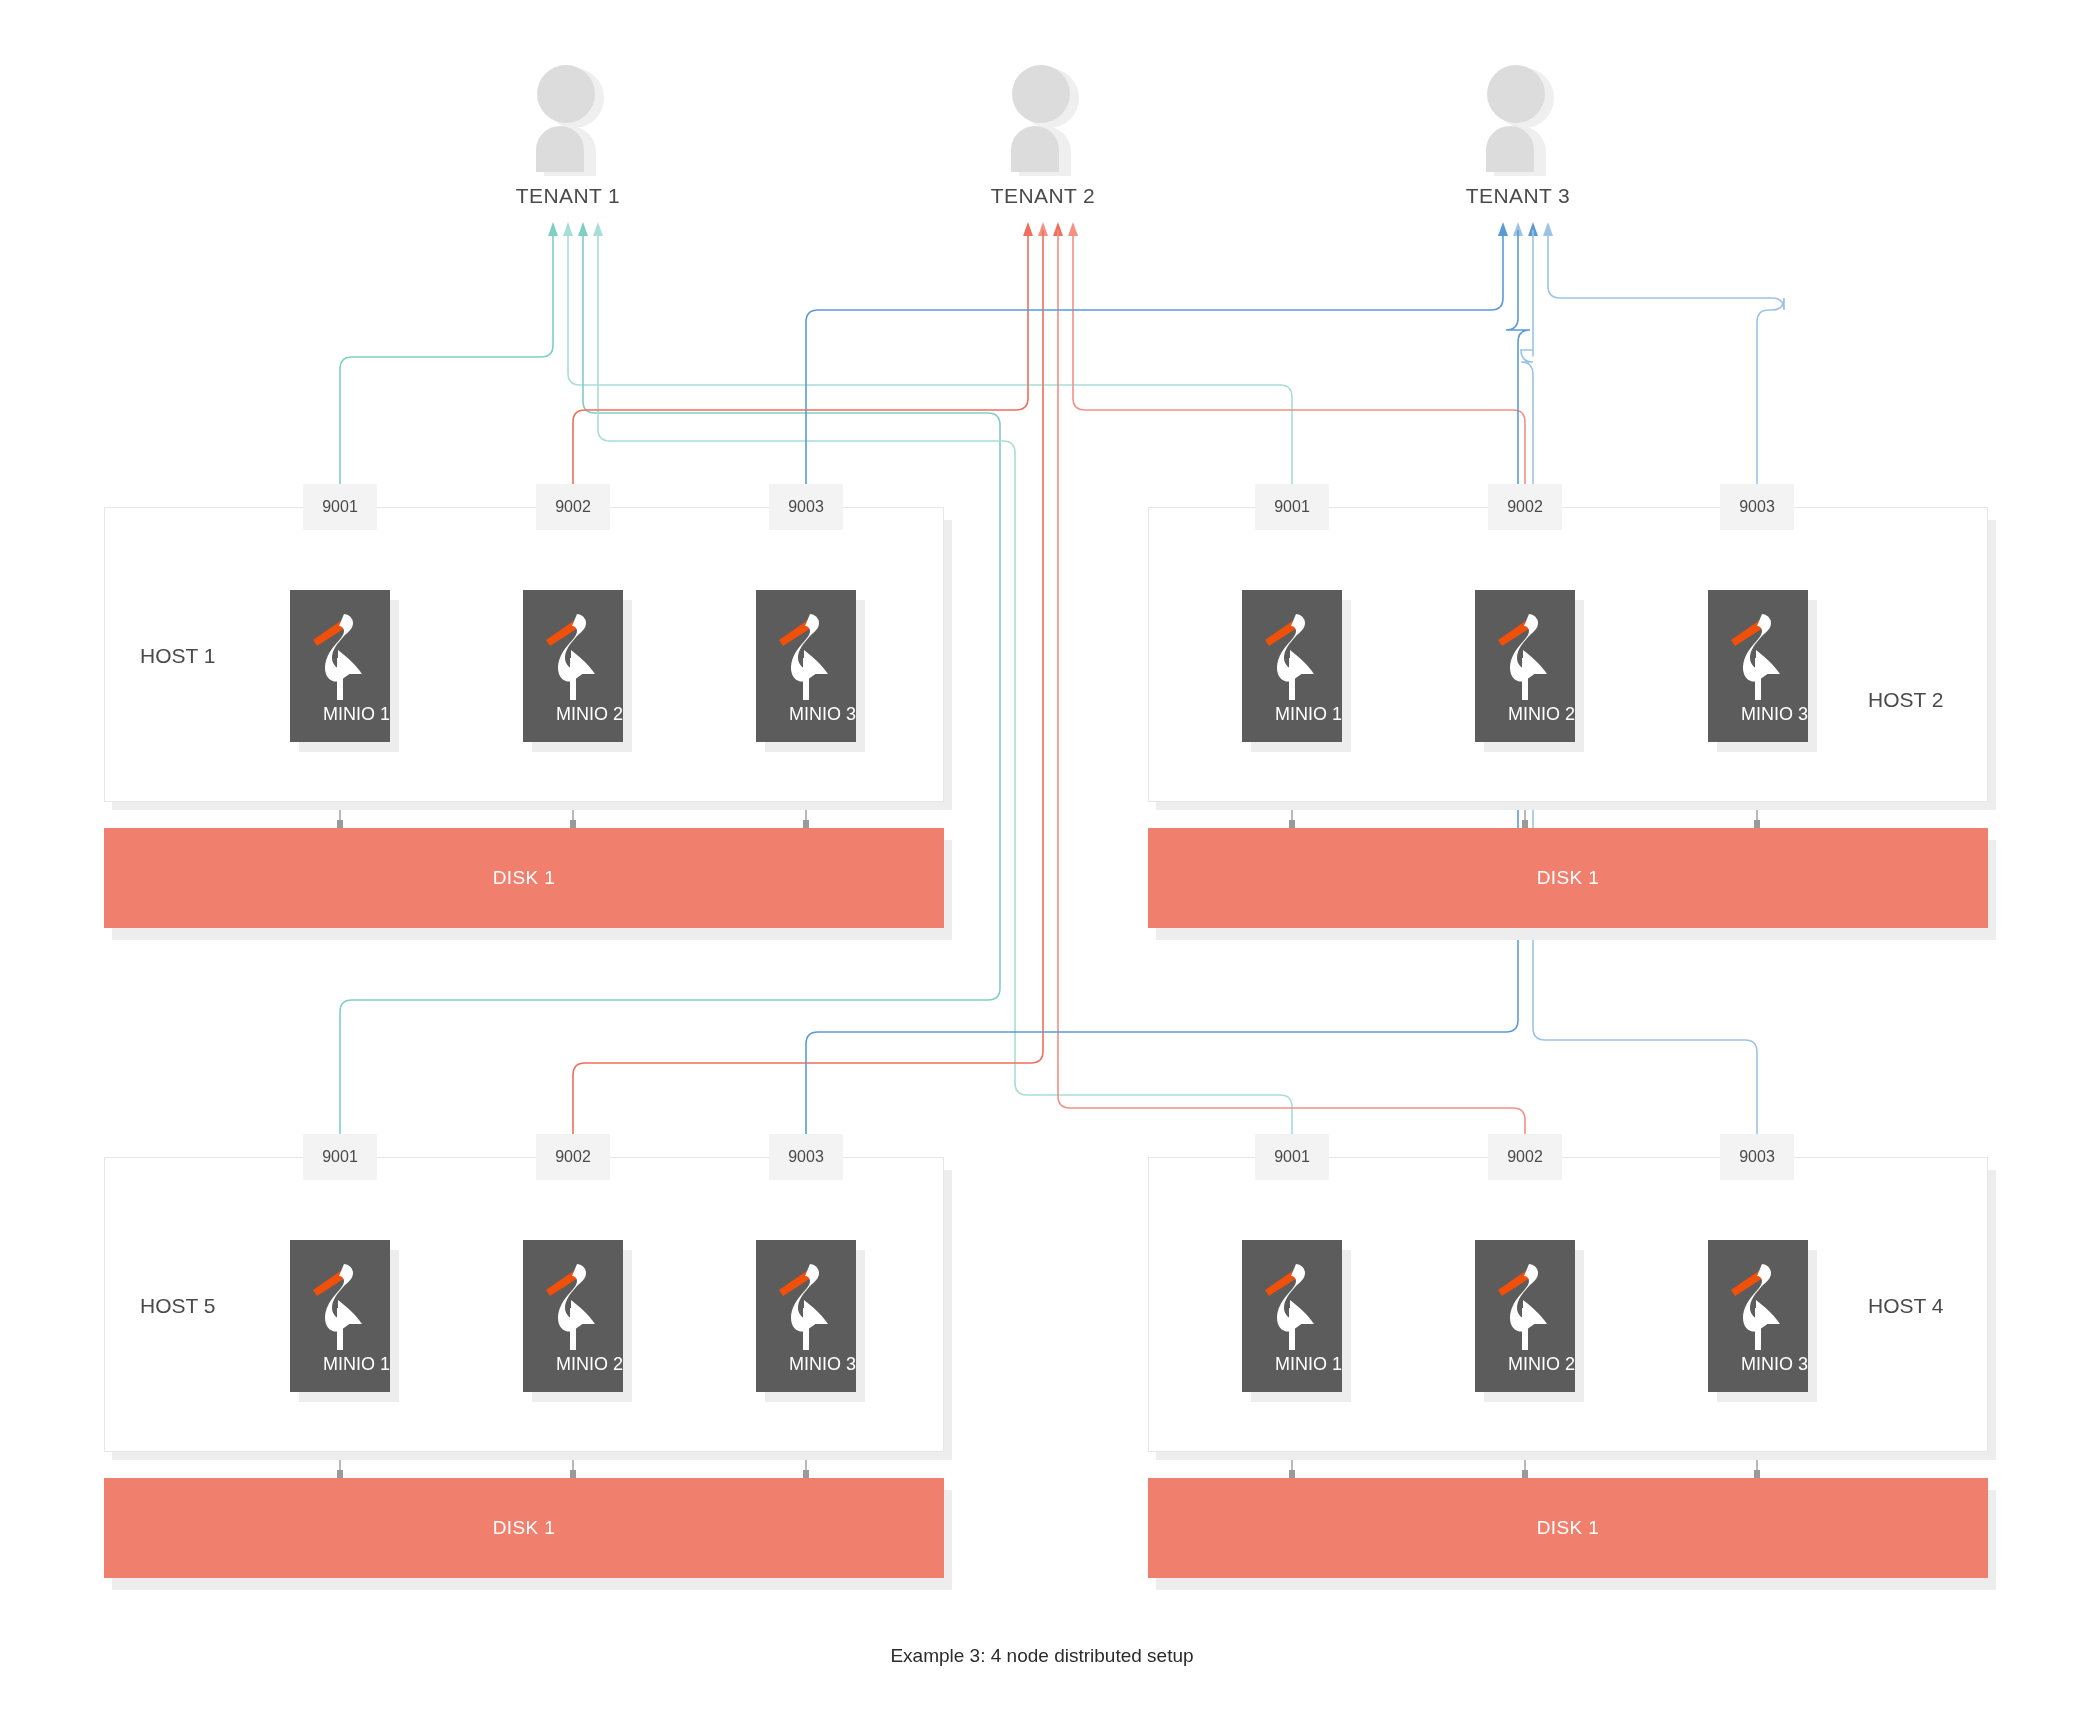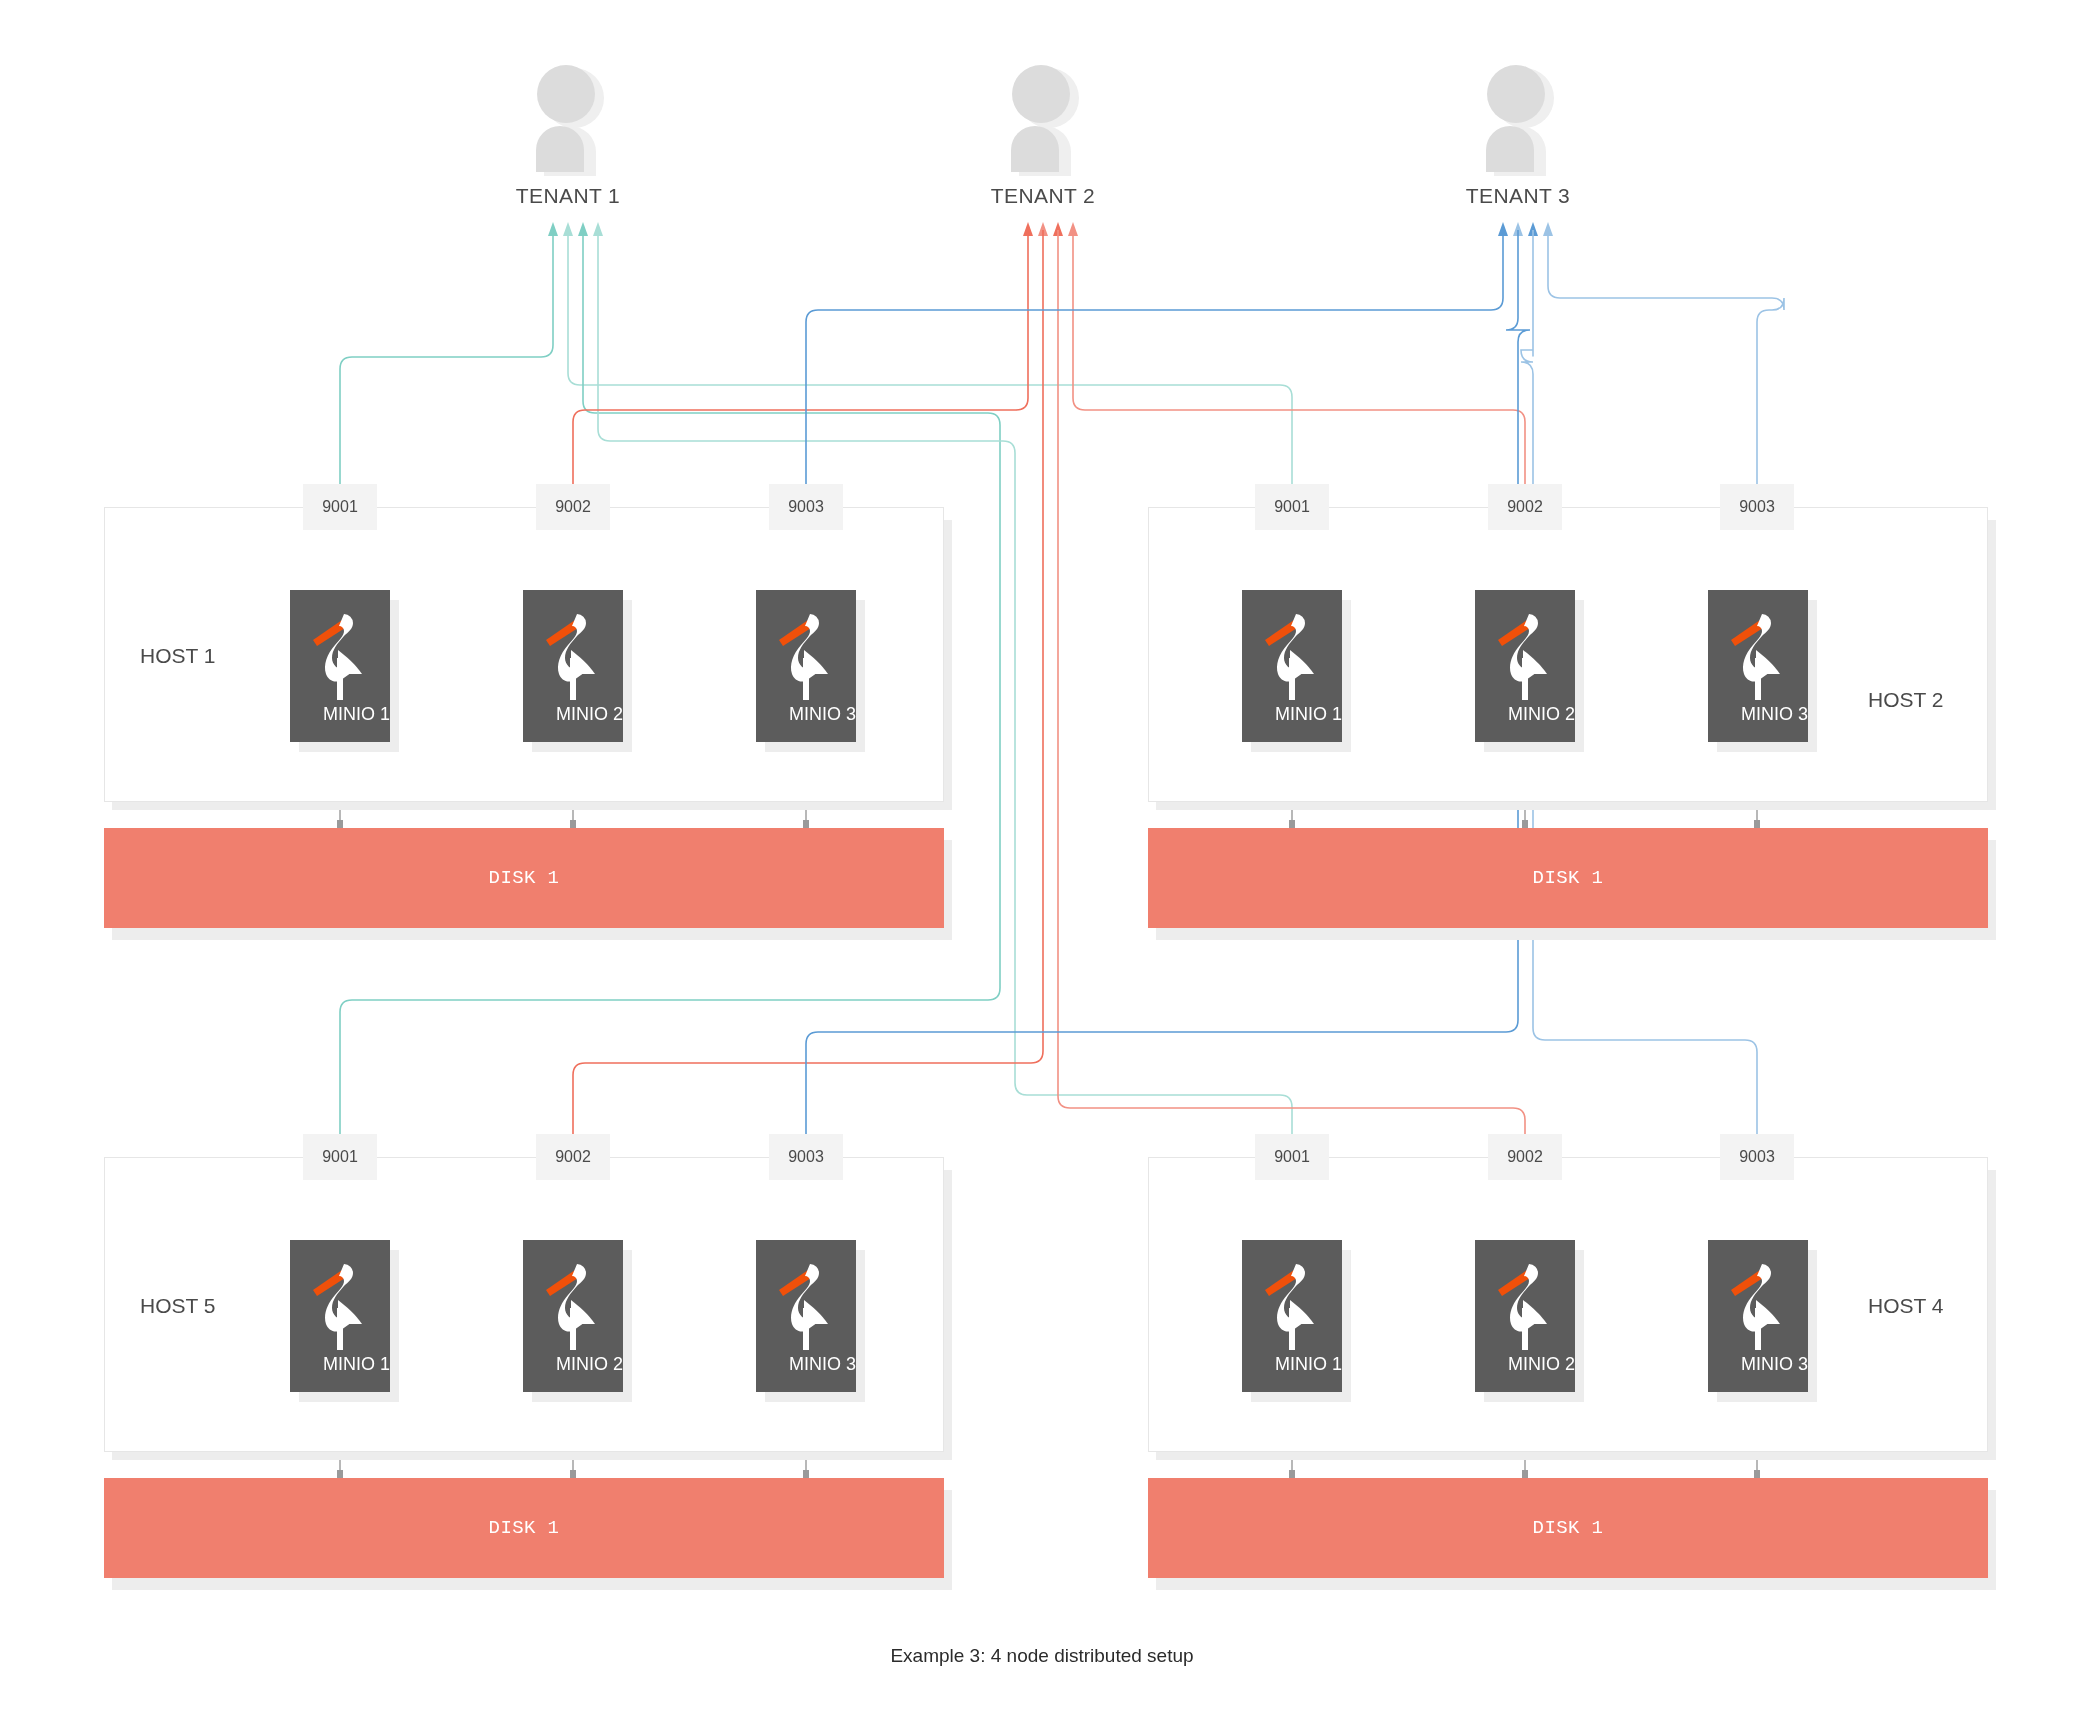--- a/index.html
+++ b/index.html
@@ -22,21 +22,21 @@
   .node-shadow{position:absolute;width:100px;height:152px;background:#ededed;}
   .node-logo{position:absolute;left:50%;top:16px;transform:translateX(-50%);}
   .node-label{position:absolute;left:0;right:0;bottom:17px;text-align:right;color:#ffffff;font-size:18px;white-space:nowrap;}
 
   
   .port{position:absolute;width:74px;height:46px;background:#f3f3f3;display:flex;align-items:center;
         justify-content:center;font-size:16px;color:#4a4a4a;}
 
   
   .disk{position:absolute;background:#f07f6e;color:#fff;display:flex;align-items:center;justify-content:center;
-        font-size:19px;letter-spacing:.4px;font-family:Liberation Mono, monospace;}
+        font-size:19px;letter-spacing:.4px;}
   .disk-shadow{position:absolute;background:#ededed;}
 
   
   .caption{position:absolute;left:0;right:0;text-align:center;font-size:19px;color:#2b2b2b;}
 
   
   #wires{position:absolute;left:0;top:0;width:2084px;height:1721px;pointer-events:none;}
   #wires path,#wires line{fill:none;}
 </style>
 </head>

